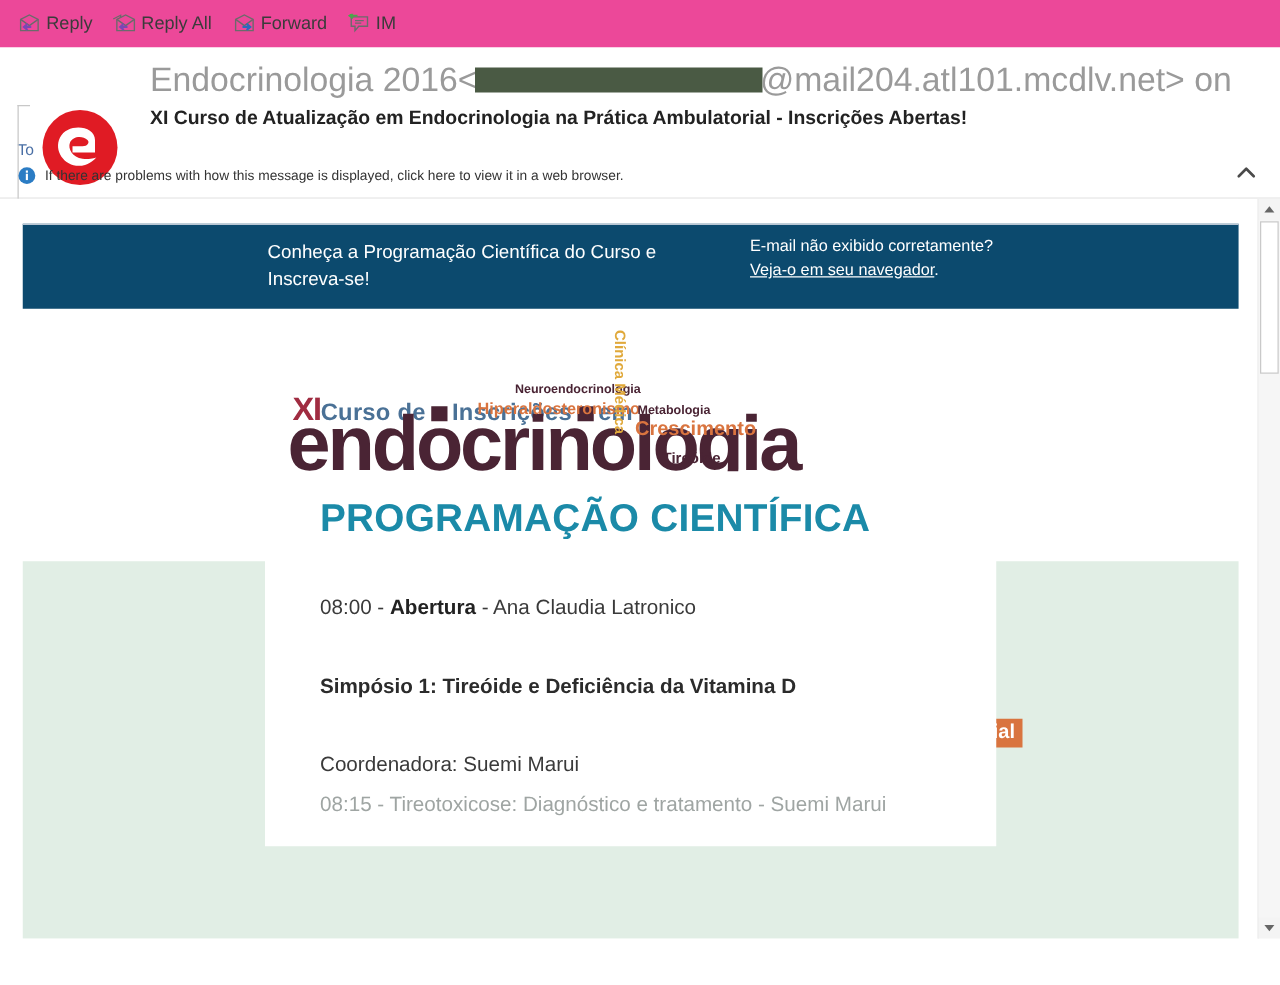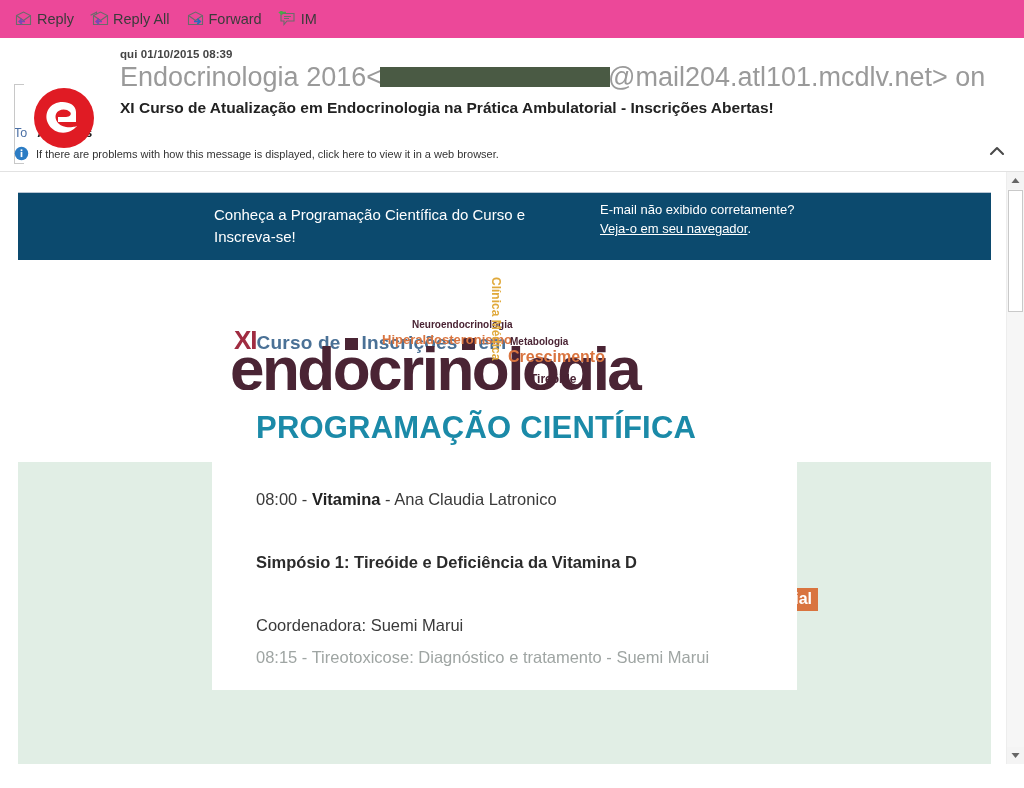--- a/index.html
+++ b/index.html
@@ -333,21 +333,20 @@
 
   <svg id="avatar" viewBox="0 0 64 64">
     <circle cx="32" cy="32" r="30" fill="#e01b24"></circle>
     <path d="M44 26 C44 14 22 12 16 24 C10 36 22 50 36 46 C42 44 45 40 45 40
              C45 40 40 42 34 41 C26 40 22 33 24 28 C26 23 34 22 38 26
              C40 28 38 31 34 31 L26 31 L26 36 L44 36 Z" fill="#ffffff"></path>
     <path d="M23 29 C25 23 34 22 38 26" fill="none" stroke="#e01b24" stroke-width="0"></path>
   </svg>
 
   <div id="hdr-text">
-    <div id="datetime">qui 01/10/2015 08:39</div>
     <div id="sender-line">
       <span>Endocrinologia 2016</span><span>&lt;</span><span class="redacted"></span><span>@mail204.atl101.mcdlv.net&gt;</span> <span>on</span>
     </div>
     <div id="subject-line">XI Curso de Atualização em Endocrinologia na Prática Ambulatorial - Inscrições Abertas!</div>
   </div>
 
   <div id="to-row">
     <span class="to-lbl">To</span>
     <span class="to-val">All users</span>
   </div>
@@ -405,21 +404,21 @@
 
       <div id="sp-ribbon">
         <div id="sp-city">São Paulo</div>
         <div id="sp-date">19 de Março de 2016</div>
       </div>
       <div id="sp-wedge"></div>
     </div>
 
     <div id="white-card">
       <div id="prog-title">PROGRAMAÇÃO CIENTÍFICA</div>
-      <div class="prog-line" id="pl-0"><span>08:00 - </span><b>Vitamina</b><span> - Ana Claudia Latronico</span></div>
+      <div class="prog-line" id="pl-0"><span>08:00 - </span><b>Abertura</b><span> - Ana Claudia Latronico</span></div>
       <div class="prog-line" id="pl-1">Simpósio 1: Tireóide e Deficiência da Vitamina D</div>
       <div class="prog-line" id="pl-2">Coordenadora: Suemi Marui</div>
       <div class="prog-line" id="pl-3">08:15 - Tireotoxicose: Diagnóstico e tratamento - Suemi Marui</div>
     </div>
   </div>
 
   <div id="scrollbar">
     <div id="sb-track"></div>
     <div class="sb-arrow" id="sb-up">
       <svg width="9" height="7" viewBox="0 0 9 7">

